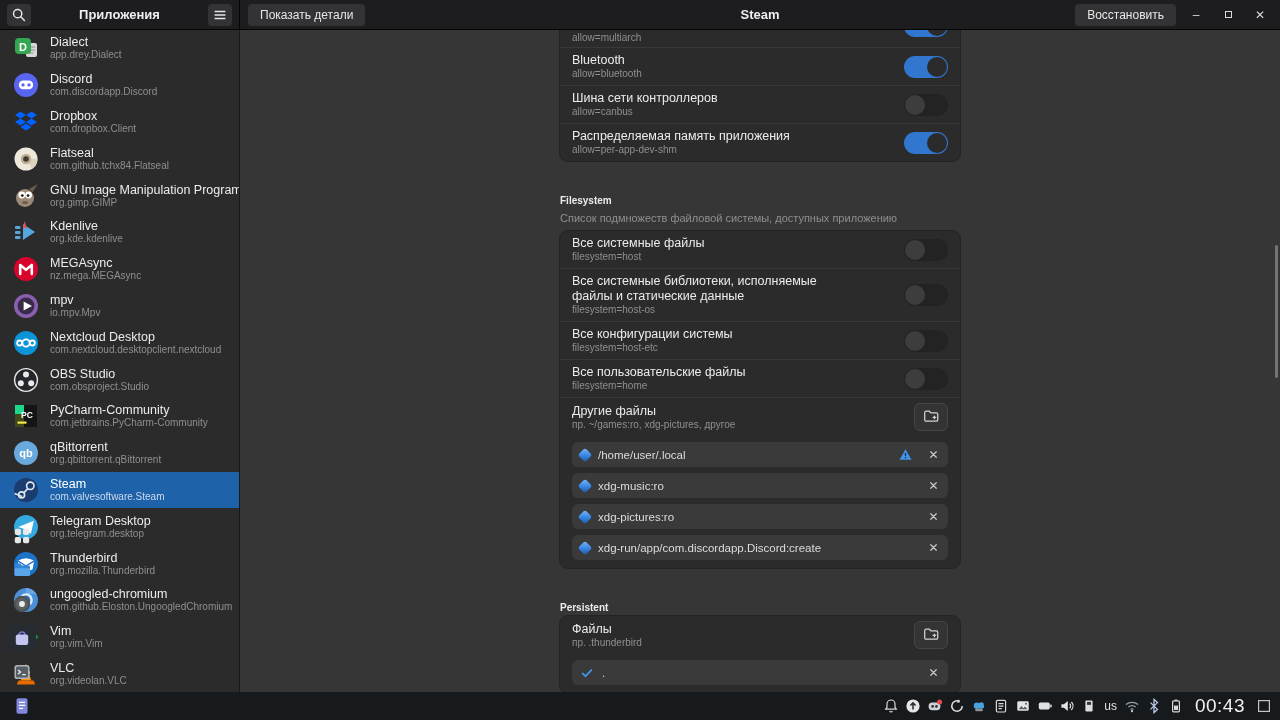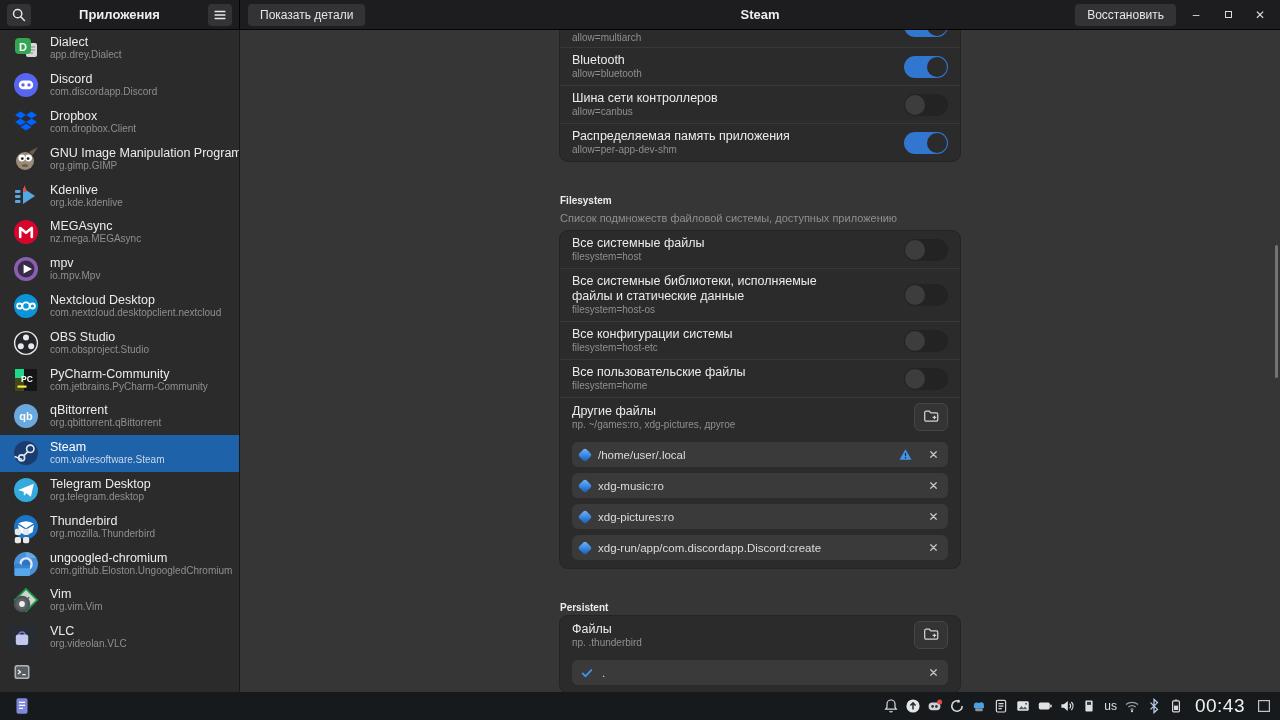--- a/index.html
+++ b/index.html
@@ -168,20 +168,34 @@
                 </svg>
               </div>
               <div class="app-meta">
                 <div class="app-name">Dropbox</div>
                 <div class="app-id">com.dropbox.Client</div>
               </div>
             </div>
             <div class="app-item">
               <div class="app-ic">
                 <svg viewBox="0 0 28 28" xmlns="http://www.w3.org/2000/svg">
+                  <circle cx="14" cy="14" r="11.5" fill="#efe9dc"></circle>
+                  <path d="M25.5 14a11.5 11.5 0 0 1-5.5 9.8L14 14Z" fill="#ddd2bd"></path>
+                  <circle cx="14" cy="14" r="5.2" fill="#bfae92"></circle>
+                  <circle cx="14" cy="14" r="2.8" fill="#403a30"></circle>
+                </svg>
+              </div>
+              <div class="app-meta">
+                <div class="app-name">Flatseal</div>
+                <div class="app-id">com.github.tchx84.Flatseal</div>
+              </div>
+            </div>
+            <div class="app-item">
+              <div class="app-ic">
+                <svg viewBox="0 0 28 28" xmlns="http://www.w3.org/2000/svg">
                   <circle cx="13" cy="16" r="9" fill="#9b8a76"></circle>
                   <circle cx="9.8" cy="13" r="3.4" fill="#fff"></circle>
                   <circle cx="16.6" cy="13" r="3.4" fill="#fff"></circle>
                   <circle cx="10.3" cy="13.6" r="1.4" fill="#222"></circle>
                   <circle cx="16.1" cy="13.6" r="1.4" fill="#222"></circle>
                   <path d="M17 7 26 2 20.5 10Z" fill="#6b5d4f"></path>
                   <ellipse cx="13" cy="20.5" rx="3" ry="1.5" fill="#6b5d4f"></ellipse>
                 </svg>
               </div>
               <div class="app-meta">

